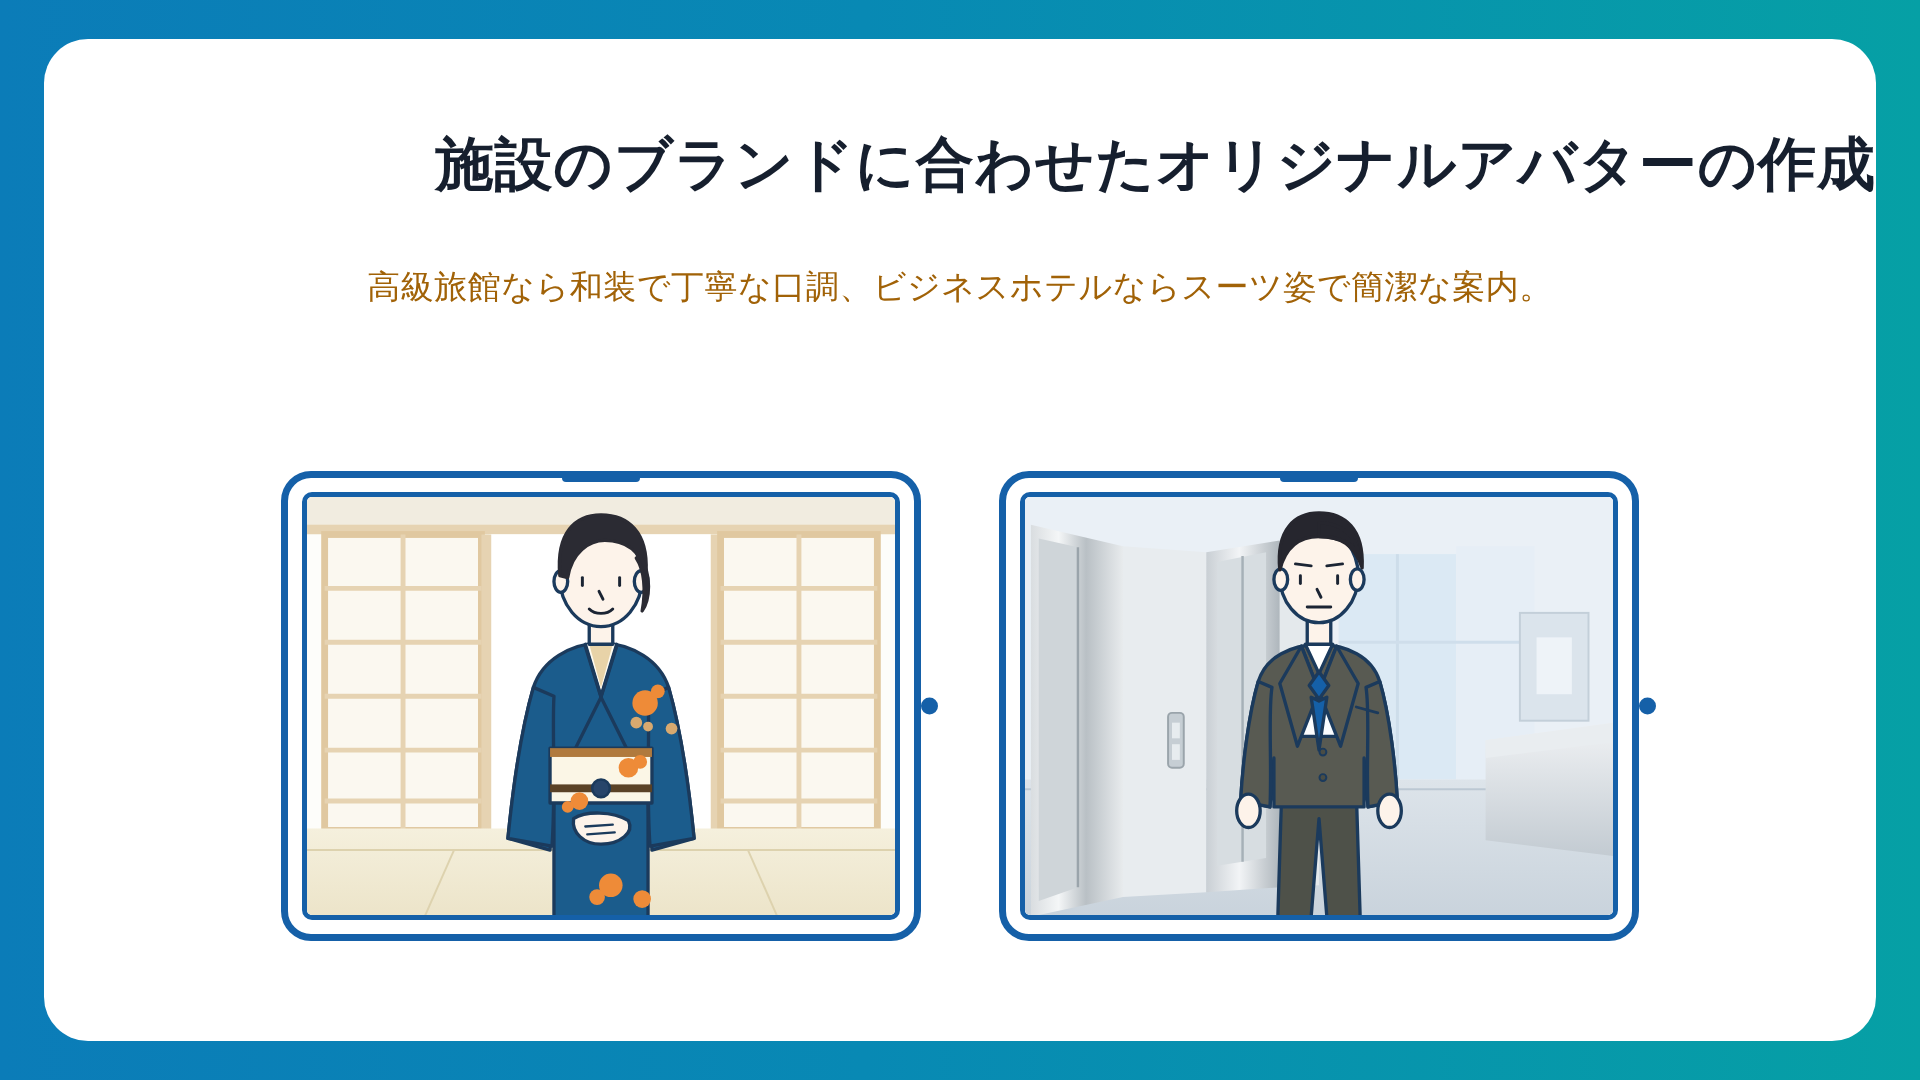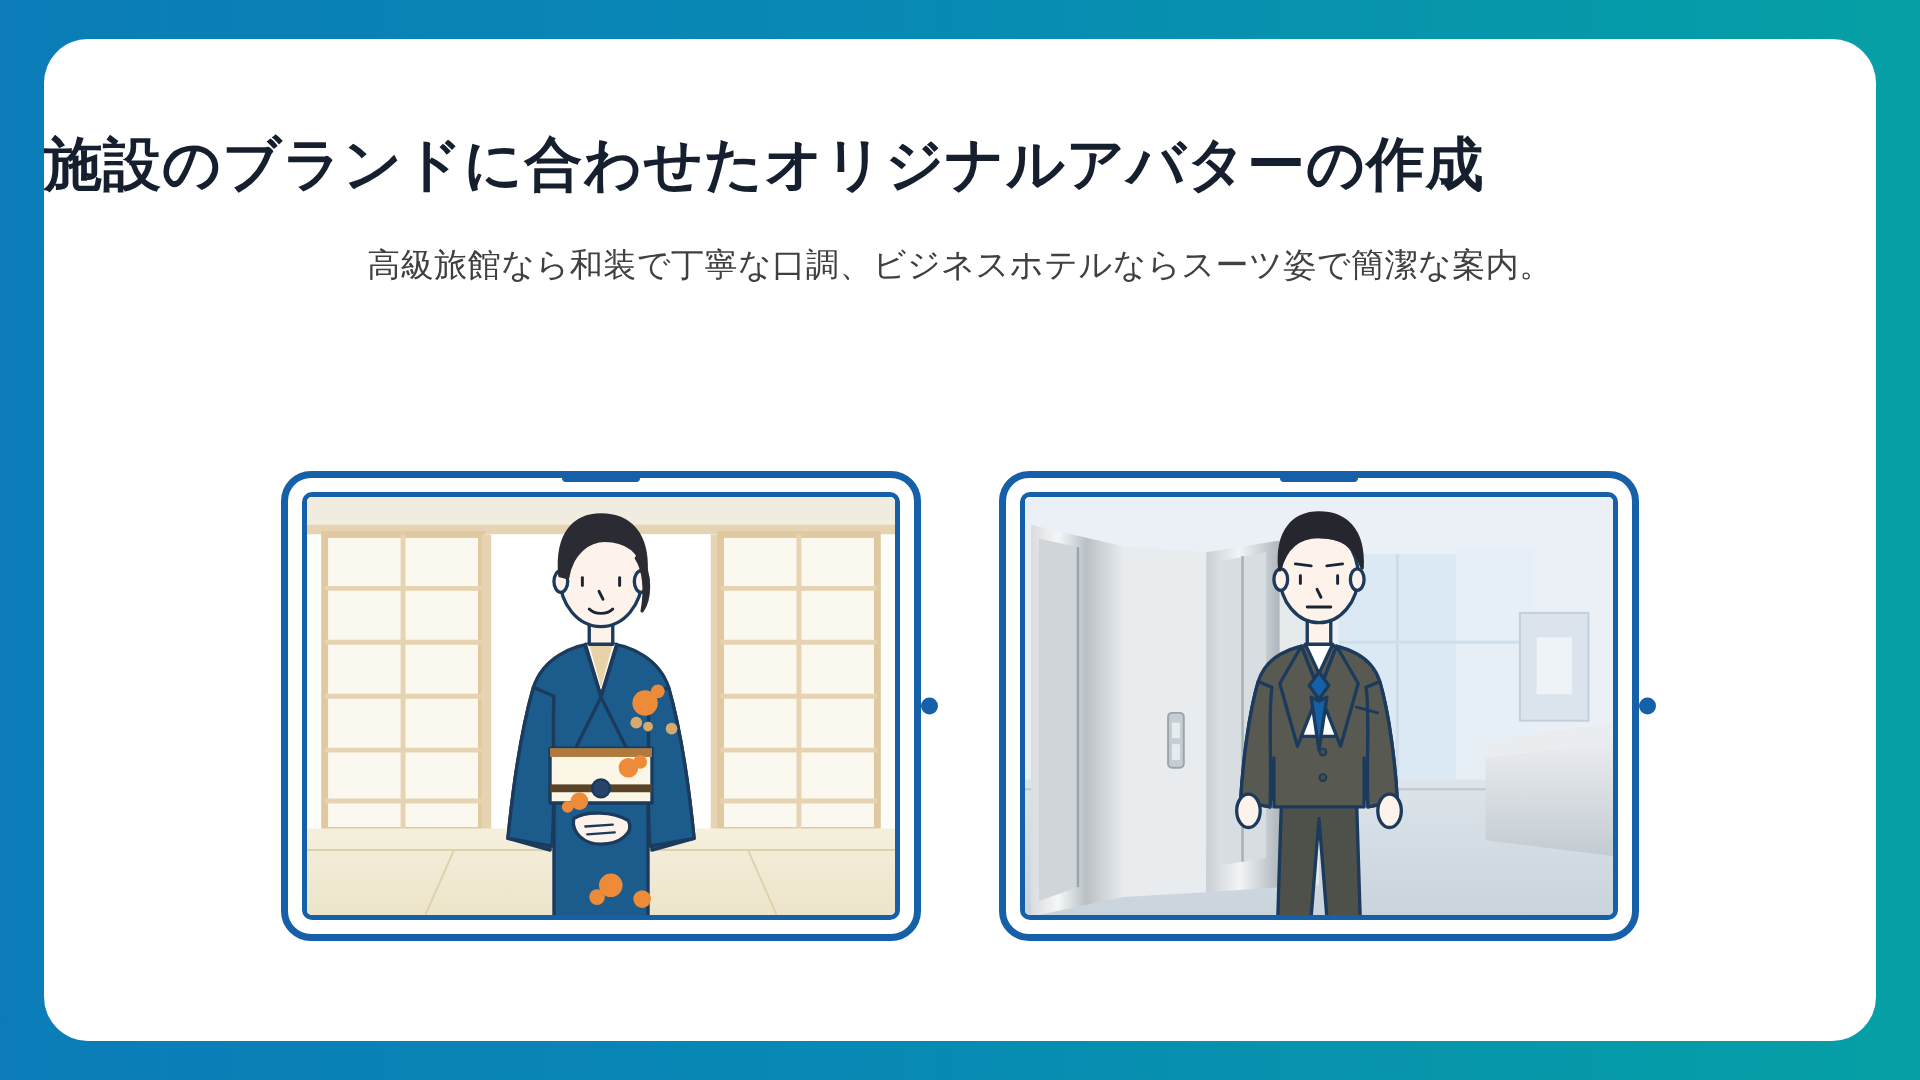--- a/index.html
+++ b/index.html
@@ -11,32 +11,32 @@
   }
   .slide-card {
     position:relative;
     width:1832px; height:1002px;
     background:#ffffff;
     border-radius:44px;
     overflow:hidden;
   }
   .title {
     margin-top:92px;
-    text-align:left;
+    text-align:right;
     font-size:58px;
     font-weight:bold;
     color:#161f2e;
     letter-spacing:1px;
     line-height:1.15;
   }
   .subtitle {
-    margin-top:40px;
+    margin-top:62px;
     text-align:center;
     font-size:33px;
-    color:#404040;
+    color:#a16207;
     line-height:1.62;
     letter-spacing:0.5px;
   }
   .subtitle div { white-space:nowrap; }
 
   .tablet-row {
     position:absolute;
     top:432px; left:0; right:0;
     display:flex;
     justify-content:center;

